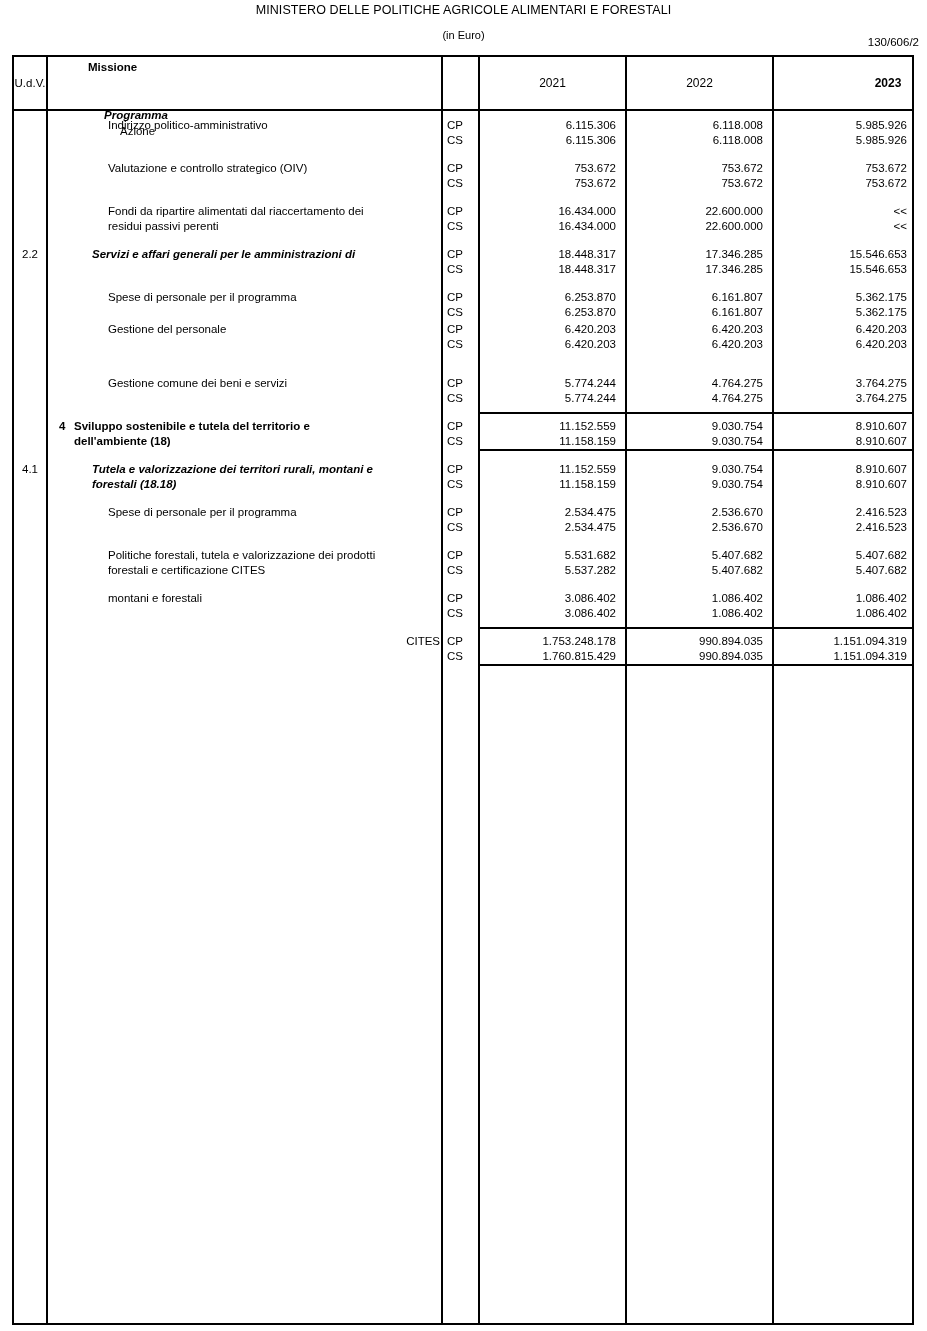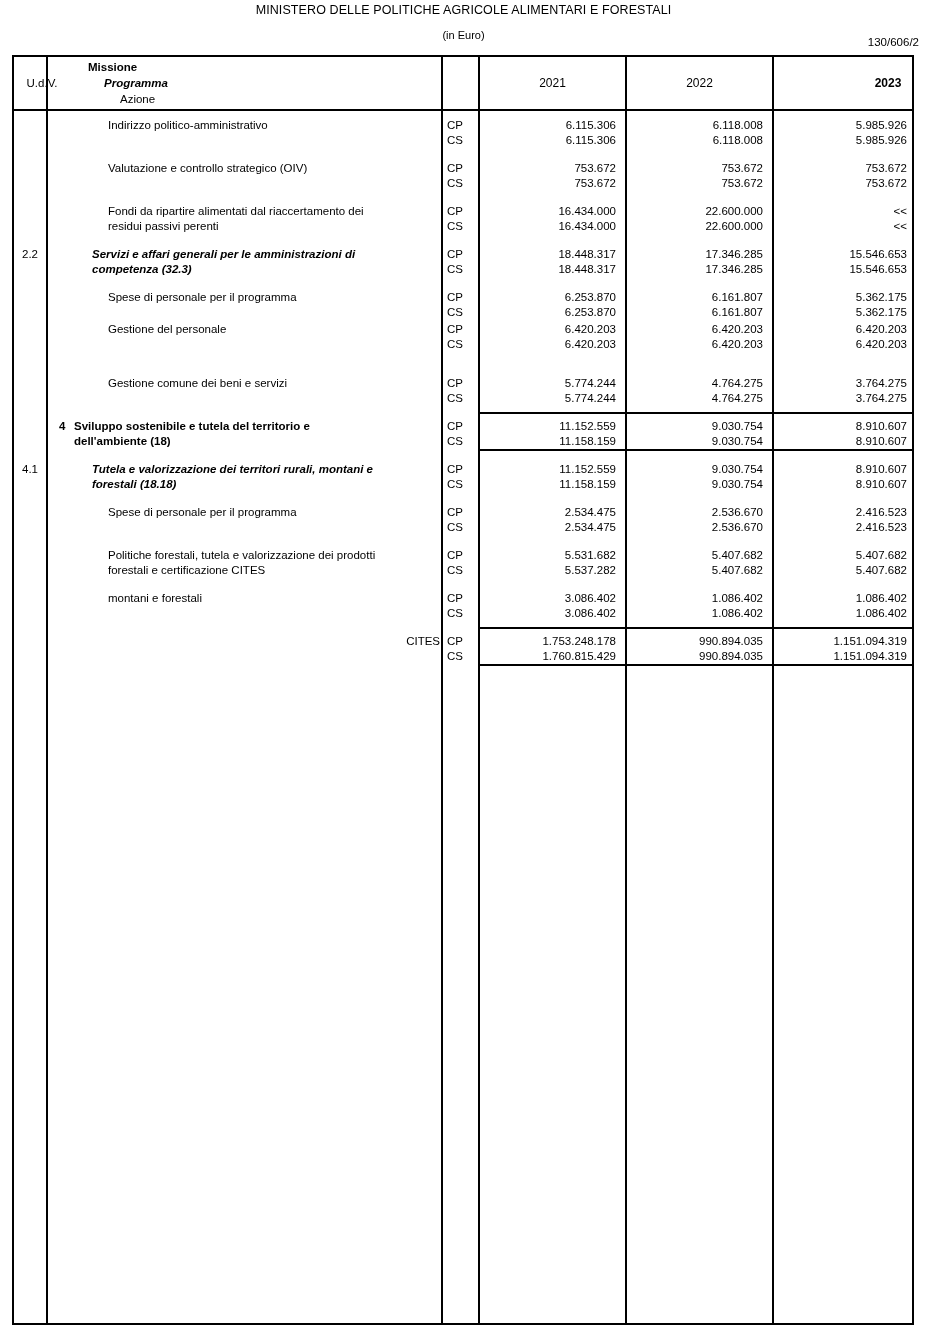--- a/index.html
+++ b/index.html
@@ -73,31 +73,30 @@
     height: 54px;
     border-bottom: 2px solid #000;
     box-sizing: border-box;
   }
   .head-udv {
     position: absolute;
     left: 0; top: 0;
     width: 32px; height: 52px;
     display: flex; align-items: center; justify-content: center;
     font-size: 11.5px;
-    padding-left: 12px;
   }
   .head-desc {
     position: absolute;
     left: 28px; top: 2px;
     width: 390px; height: 50px;
     font-size: 11.5px;
     line-height: 16px;
   }
   .head-desc .l-missione  { font-weight: bold; padding-left: 46px; }
-  .head-desc .l-programma { font-weight: bold; font-style: italic; padding-left: 62px; }
+  .head-desc .l-programma { font-weight: bold; font-style: italic; padding-left: 62px; margin-top: 32px; }
   .head-desc .l-azione    { padding-left: 78px; }
 
   .head-year {
     position: absolute;
     top: 0; height: 52px;
     display: flex; align-items: center; justify-content: center;
     font-size: 12px;
   }
   .head-year.y1 { left: 466px; width: 145px; }
   .head-year.y2 { left: 613px; width: 145px; }
@@ -263,21 +262,20 @@
         </div>
         <div class="cell-val y3">
           <span class="lt">&lt;&lt;</span>
           <span class="lt">&lt;&lt;</span>
         </div>
       </div>
       <div class="row lvl-programma" style="top: 135px;">
         <div class="cell-udv">2.2</div>
         <div class="cell-desc">
           <span class="txt">Servizi e affari generali per le amministrazioni di</span>
-          <span class="txt">competenza     (32.3)</span>
         </div>
         <div class="cell-cpcs">
           <div>CP</div>
           <div>CS</div>
         </div>
         <div class="cell-val y1">
           <span class="lt">18.448.317</span>
           <span class="lt">18.448.317</span>
         </div>
         <div class="cell-val y2">

